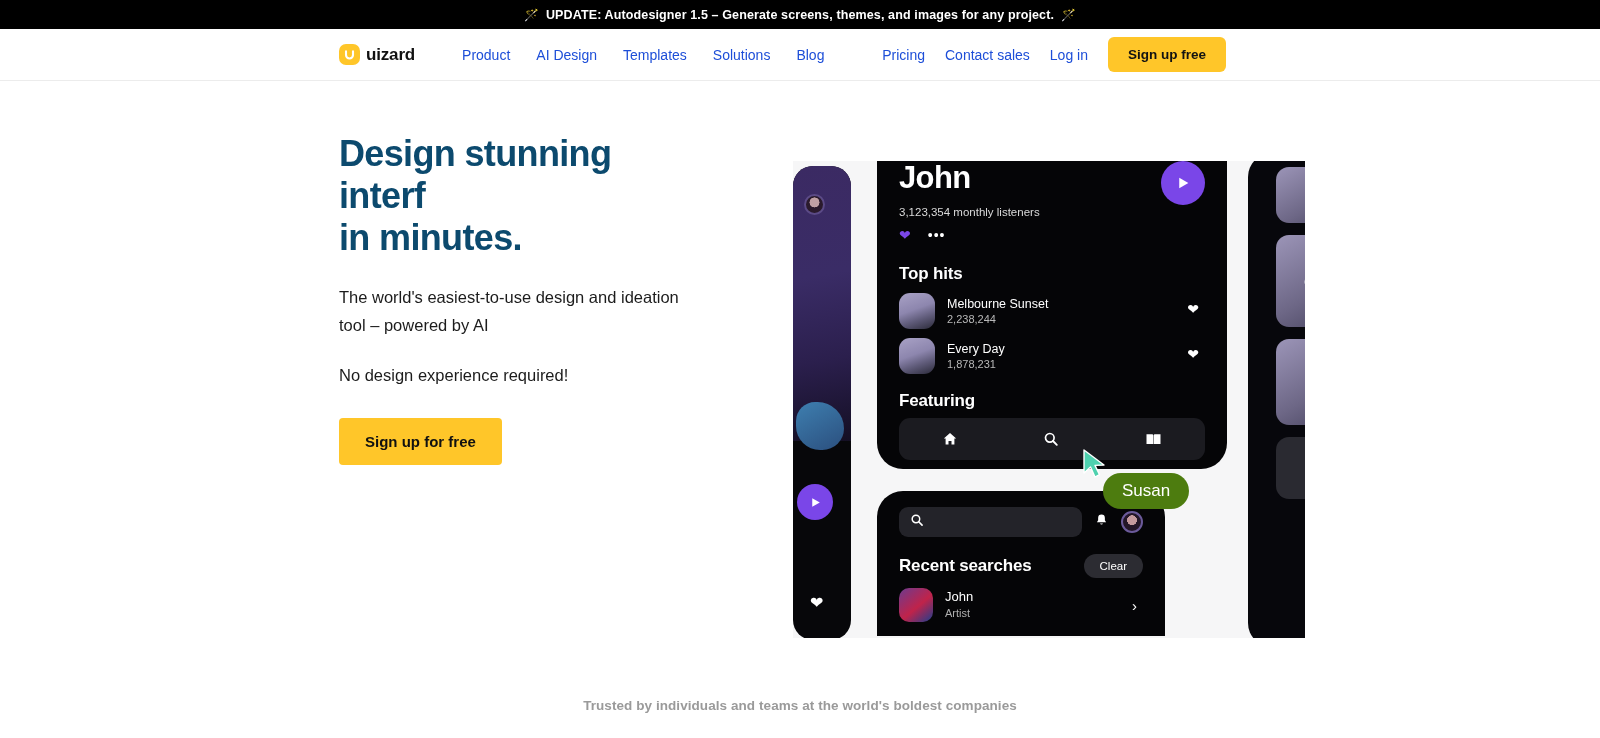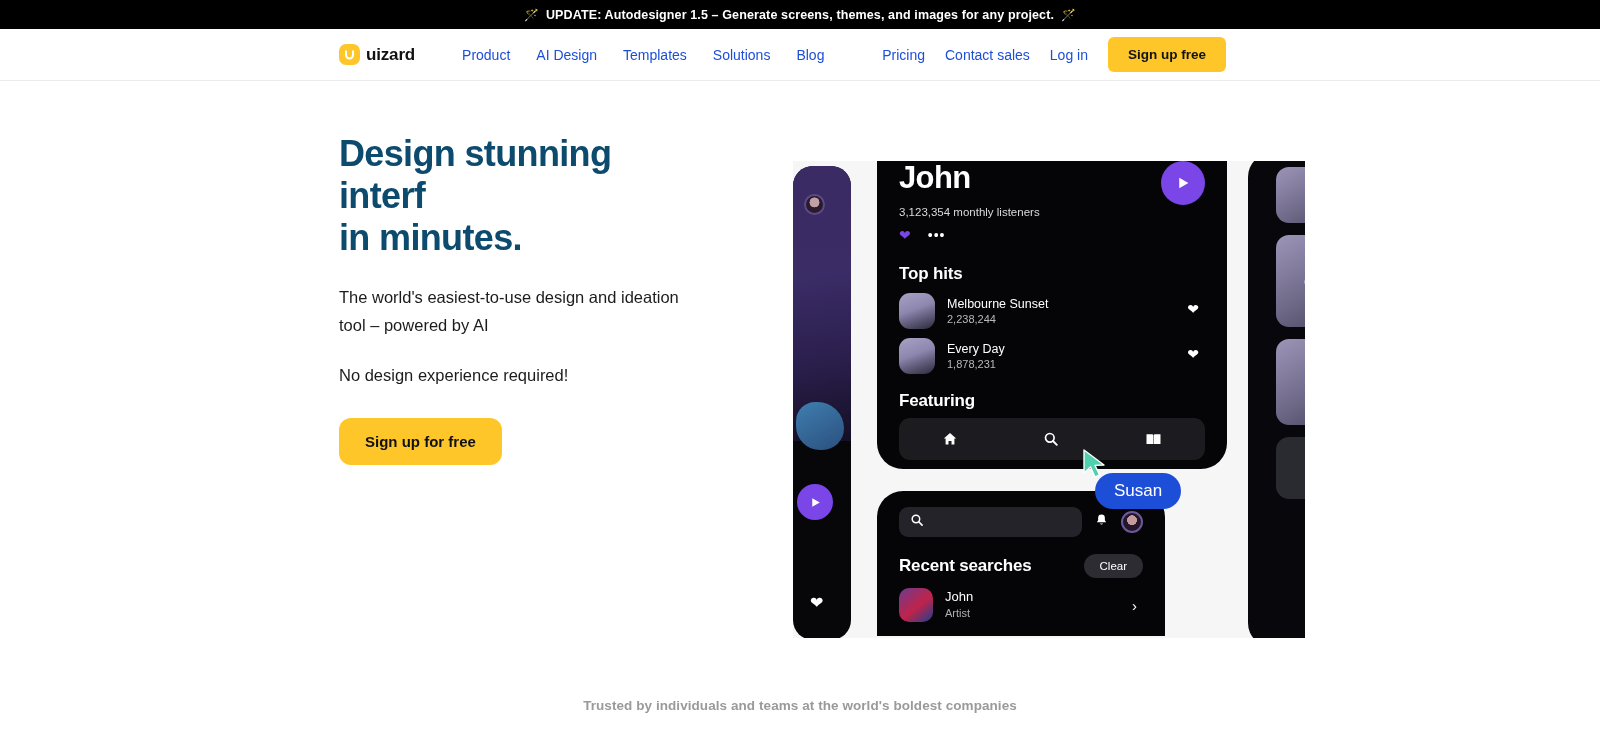--- a/index.html
+++ b/index.html
@@ -107,21 +107,21 @@
     font-size: 16.5px;
     color: #1c1c1c;
   }
   .hero-cta {
     margin-top: 33px;
     background: #FFC629;
     color: #111111;
     font-size: 15px;
     font-weight: 700;
     border: none;
-    border-radius: 12px;
+    border-radius: 4px;
     padding: 15px 26px;
     cursor: pointer;
   }
 
   
   .stage {
     position: absolute;
     left: 793px; top: 80px;
     width: 512px; height: 477px;
     background: #f6f6f7;
@@ -295,22 +295,22 @@
 
   
   .cursor {
     position: absolute; left: 289px; top: 288px;
     width: 0; height: 0;
     z-index: 30;
   }
   .cursor svg { position: absolute; left: 0; top: 0; }
   .cursor-label {
     position: absolute;
-    left: 302px; top: 312px;
-    background: #1d4ed8;
+    left: 310px; top: 312px;
+    background: #4d7c0f;
     color: #ffffff;
     font-size: 17px;
     font-weight: 500;
     padding: 8px 19px;
     border-radius: 20px;
     z-index: 31;
     white-space: nowrap;
   }
 
   

